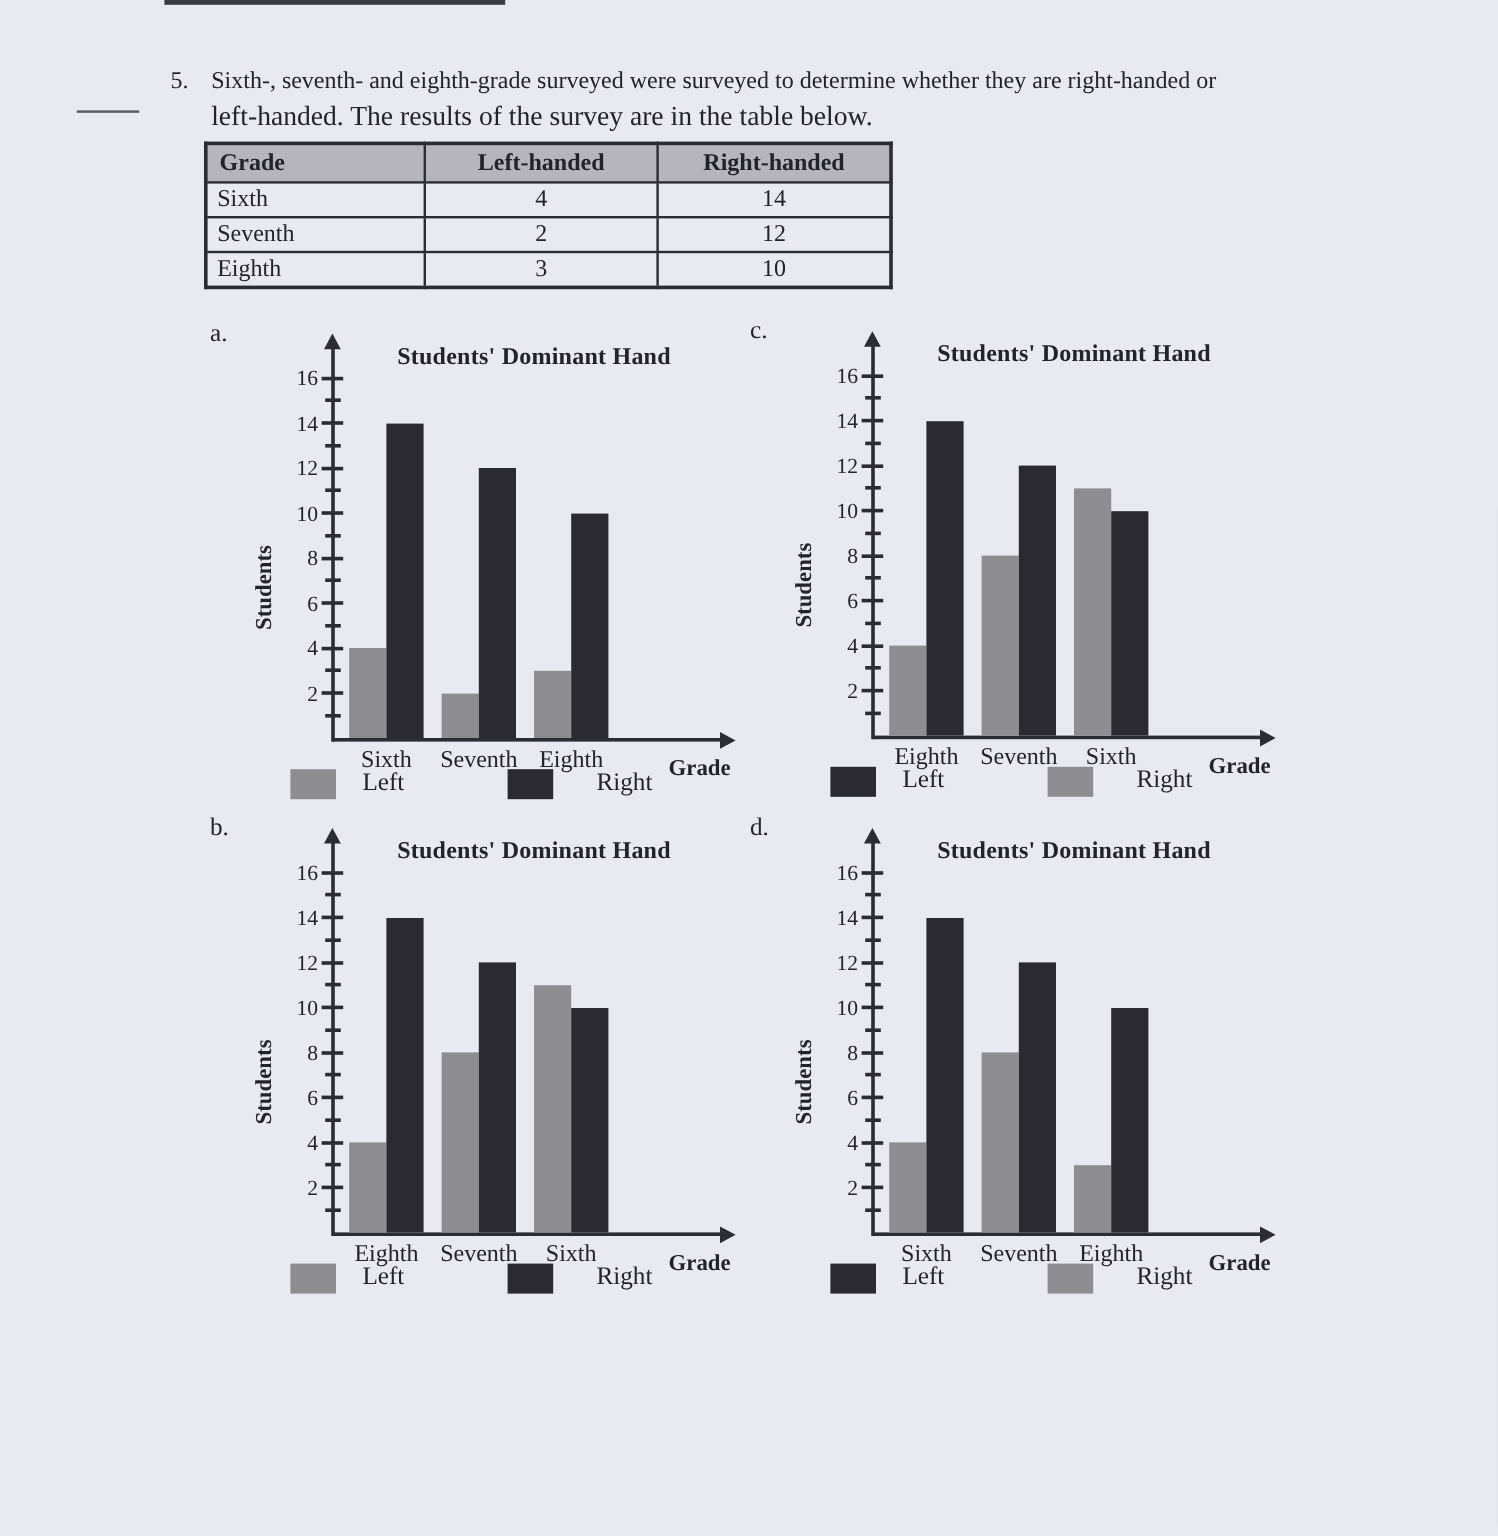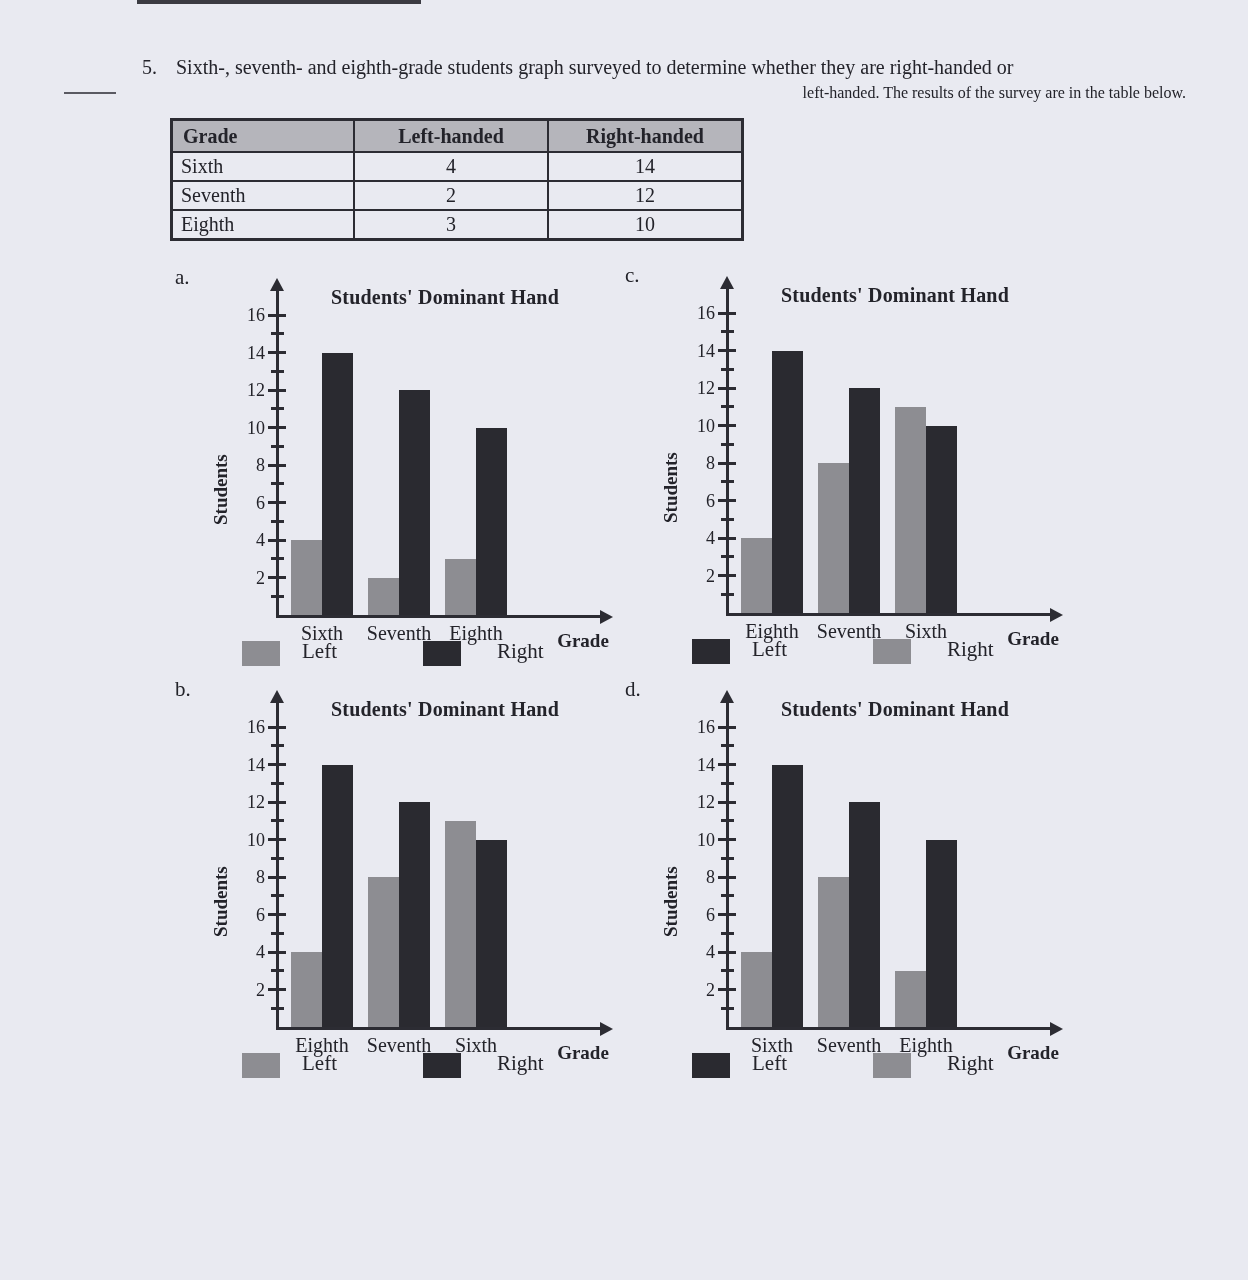--- a/index.html
+++ b/index.html
@@ -2,21 +2,21 @@
 <html><head>
 <meta charset="utf-8">
 <style>
   html,body{margin:0;padding:0;}
   body{background:#cfd0d6;font-family:"Liberation Serif","DejaVu Serif",serif;}
   .page{position:relative;width:1248px;height:1280px;background:#e9eaf1;overflow:hidden;color:#23232a;}
   .top-rule{position:absolute;left:137px;top:0;width:284px;height:4px;background:#3b3b42;}
   .answer-blank{position:absolute;left:64px;top:92px;width:52px;height:2px;background:#5a5a62;}
   .q-number{position:absolute;left:142px;top:56px;font-size:20px;}
   .q-line1{position:absolute;left:176px;top:56px;width:1010px;font-size:20px;white-space:nowrap;}
-  .q-line2{position:absolute;left:176px;top:84px;width:1010px;font-size:16px;white-space:nowrap;text-align:right;}
+  .q-line2{position:absolute;left:176px;top:84px;width:1010px;font-size:23px;white-space:nowrap;}
   table.data{position:absolute;left:170px;top:118px;border-collapse:collapse;border:3px solid #2c2c33;background:transparent;}
   table.data th{background:#b5b5bb;font-weight:bold;font-size:20px;border:2px solid #2c2c33;height:30px;padding:0 10px;}
   table.data td{font-size:20px;border:2px solid #2c2c33;height:27px;padding:0 8px;}
   .col-grade{width:160px;text-align:left;}
   .col-num{width:172px;text-align:center;}
   td.col-grade{text-align:left;}
   .instruction{position:absolute;left:176px;top:234px;font-size:20px;}
   .chart{position:absolute;width:470px;height:412px;}
   .chart .option-label{position:absolute;left:5px;top:3px;font-size:21px;}
   .chart .chart-title{position:absolute;left:110px;top:24px;width:330px;text-align:center;font-size:20px;font-weight:bold;letter-spacing:.2px;}
@@ -37,21 +37,21 @@
   .legend-swatch.gray{background-image:repeating-linear-gradient(0deg,rgba(255,255,255,.16) 0 2px,transparent 2px 6px);}
   .legend-label{position:absolute;top:377px;font-size:21px;}
 </style>
 </head>
 <body>
 
 <div class="page">
   <div class="top-rule"></div>
   <div class="answer-blank"></div>
   <div class="q-number">5.</div>
-  <div class="q-line1">Sixth-, seventh- and eighth-grade students graph surveyed to determine whether they are right-handed or</div>
+  <div class="q-line1">Sixth-, seventh- and eighth-grade surveyed were surveyed to determine whether they are right-handed or</div>
   <div class="q-line2">left-handed. The results of the survey are in the table below.</div>
 
   <table class="data">
     <tbody>
         <tr>
       <th class="col-grade">Grade</th>
       <th class="col-num">Left-handed</th>
       <th class="col-num">Right-handed</th>
     </tr>
     <tr>

